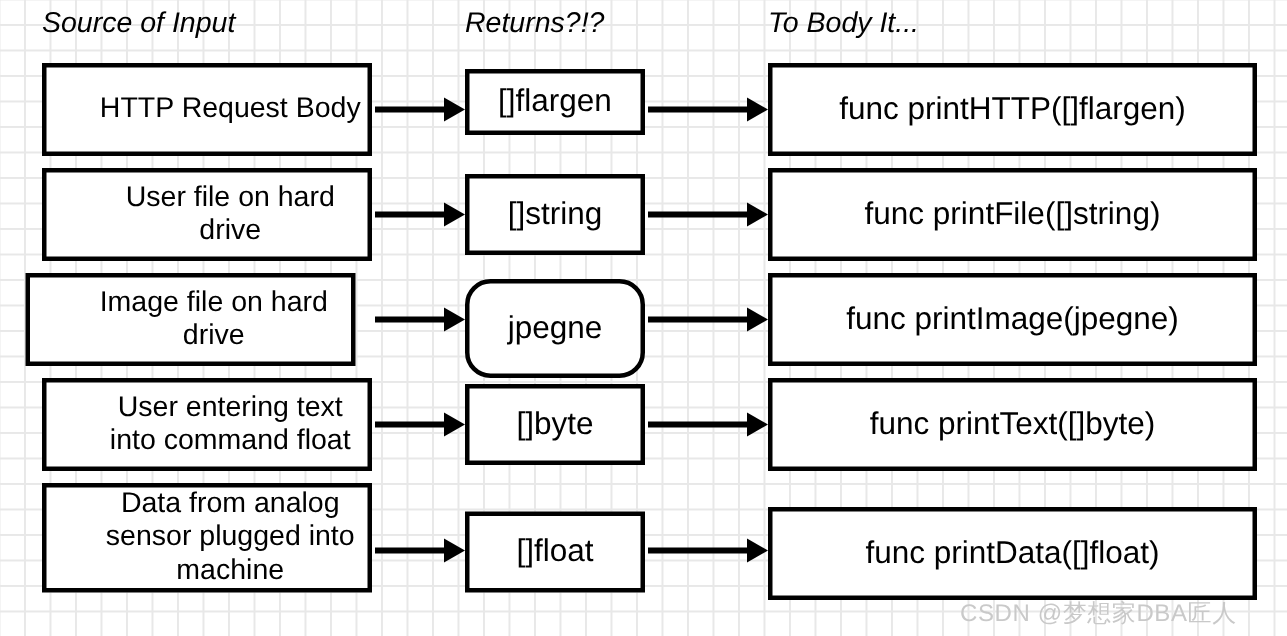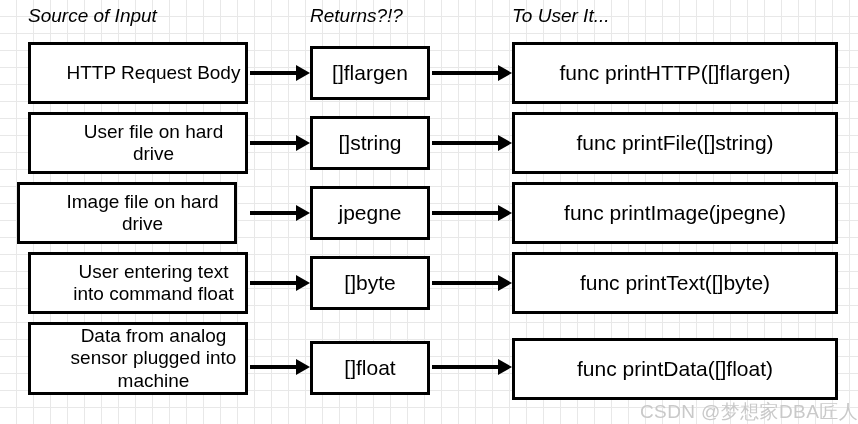--- a/index.html
+++ b/index.html
@@ -74,41 +74,41 @@
     width: 0;
     height: 0;
     border-top: 8px solid transparent;
     border-bottom: 8px solid transparent;
     border-left: 14px solid #000000;
   }
 
   
   .watermark {
     position: absolute;
-    font-size: 19px;
+    font-size: 16px;
     color: #c9c9c9;
     white-space: nowrap;
     letter-spacing: 0.4px;
   }
 </style>
 </head>
 <body>
 
 <div id="canvas">
 
   <div class="col-header" style="left:28px; top:4px; width:220px;">Source of Input</div>
   <div class="col-header" style="left:310px; top:4px; width:120px;">Returns?!?</div>
-  <div class="col-header" style="left:512px; top:4px; width:326px;">To User It...</div>
+  <div class="col-header" style="left:512px; top:4px; width:326px;">To Body It...</div>
 
   <div class="node col1" style="left:28px; top:42px; width:220px; height:62px;">HTTP Request Body</div>
   <div class="arrow" style="left:250px; top:73px; width:60px;">
     <div class="shaft" style="width:46px;"></div>
     <div class="head" style="left:46px;"></div>
   </div>
-  <div class="node col2" style="left:310px; top:46px; width:120px; height:54px;">[]flargen</div>
+  <div class="node col2" style="left:310px; top:46px; width:120px; height:44px;">[]flargen</div>
   <div class="arrow" style="left:432px; top:73px; width:80px;">
     <div class="shaft" style="width:66px;"></div>
     <div class="head" style="left:66px;"></div>
   </div>
   <div class="node col3" style="left:512px; top:42px; width:326px; height:62px;">func printHTTP([]flargen)</div>
 
   <div class="node col1" style="left:28px; top:112px; width:220px; height:62px;">User file on hard drive</div>
   <div class="arrow" style="left:250px; top:143px; width:60px;">
     <div class="shaft" style="width:46px;"></div>
     <div class="head" style="left:46px;"></div>
@@ -118,21 +118,21 @@
     <div class="shaft" style="width:66px;"></div>
     <div class="head" style="left:66px;"></div>
   </div>
   <div class="node col3" style="left:512px; top:112px; width:326px; height:62px;">func printFile([]string)</div>
 
   <div class="node col1" style="left:17px; top:182px; width:220px; height:62px;">Image file on hard drive</div>
   <div class="arrow" style="left:250px; top:213px; width:60px;">
     <div class="shaft" style="width:46px;"></div>
     <div class="head" style="left:46px;"></div>
   </div>
-  <div class="node col2" style="left:310px; top:186px; width:120px; height:54px;">jpegne</div>
+  <div class="node col2" style="left:310px; top:186px; width:120px; height:66px;border-radius:17px;">jpegne</div>
   <div class="arrow" style="left:432px; top:213px; width:80px;">
     <div class="shaft" style="width:66px;"></div>
     <div class="head" style="left:66px;"></div>
   </div>
   <div class="node col3" style="left:512px; top:182px; width:326px; height:62px;">func printImage(jpegne)</div>
 
   <div class="node col1" style="left:28px; top:252px; width:220px; height:62px;">User entering text into command float</div>
   <div class="arrow" style="left:250px; top:283px; width:60px;">
     <div class="shaft" style="width:46px;"></div>
     <div class="head" style="left:46px;"></div>

